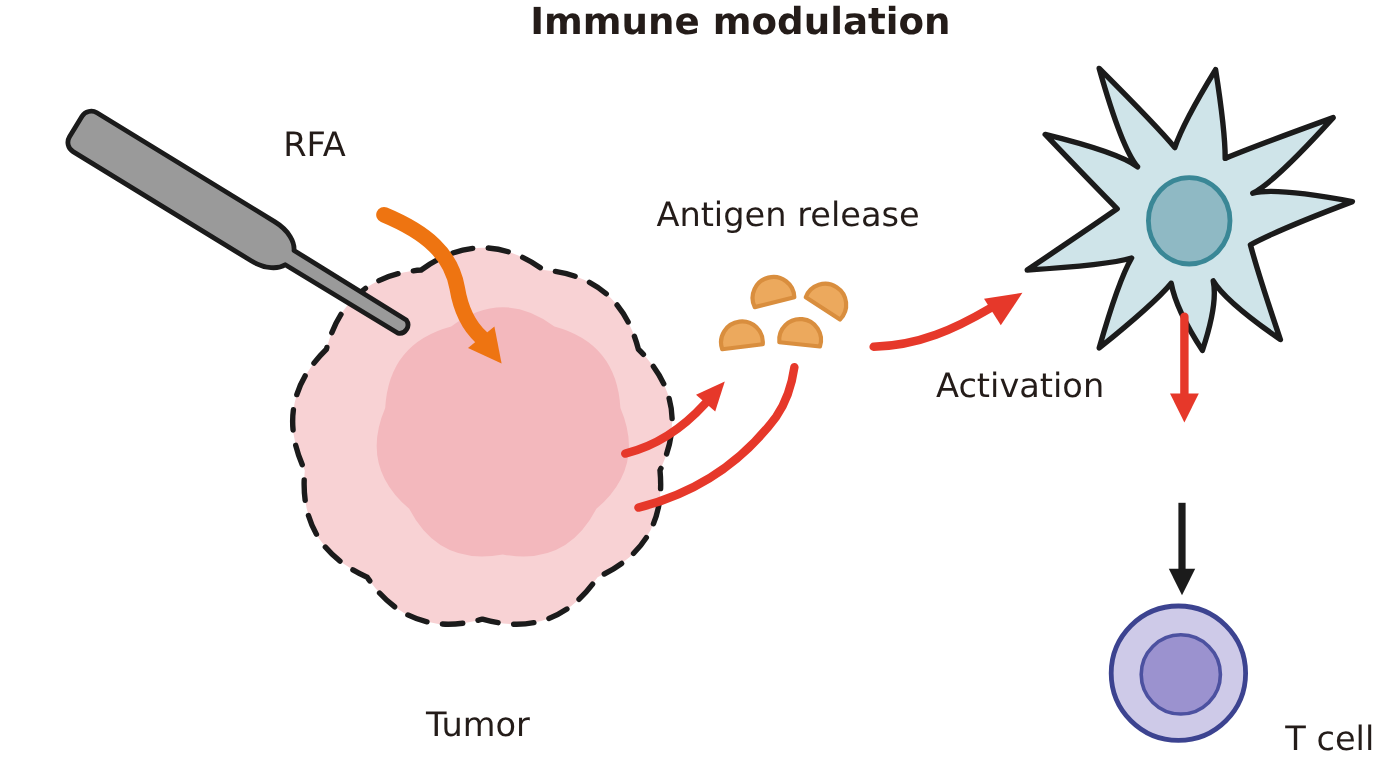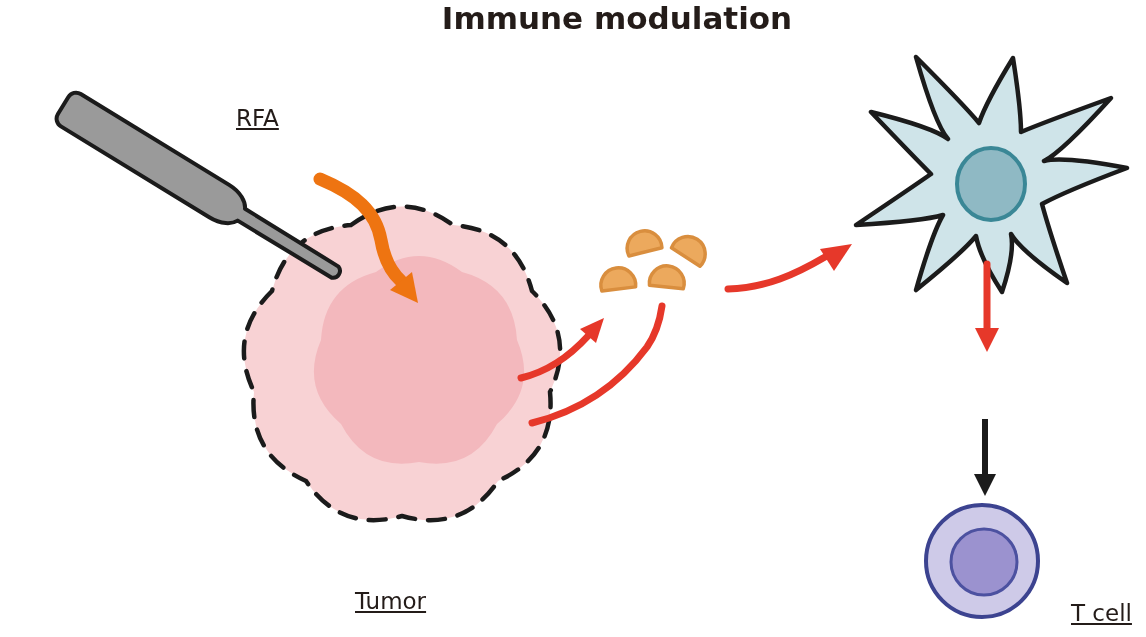--- a/index.html
+++ b/index.html
@@ -16,24 +16,23 @@
     overflow: hidden;
     margin-left: 44px;
   }
   #artwork {
     position: absolute;
     inset: 0;
   }
   .lbl {
     position: absolute;
     color: var(--text, #241c19);
-    font-size: 23px;
+    font-size: 28px;
     line-height: 1.15;
     white-space: nowrap;
-    text-decoration: underline;
   }
   .title {
     left: 0;
     right: 0;
     top: 6px;
     text-align: center;
     font-weight: 700;
     font-size: 31px;
     color: var(--text, #241c19);
   }
@@ -116,15 +115,17 @@
     </g>
 
     <g>
       <circle class="tcell-outer" cx="938" cy="561" r="56"></circle>
       <circle class="tcell-inner" cx="940" cy="562" r="33"></circle>
     </g>
   </svg>
 
   <div class="title">Immune modulation</div>
   <div class="lbl" style="left:192px; top:105px;">RFA</div>
+  <div class="lbl" style="left:503px; top:163px;">Antigen release</div>
+  <div class="lbl" style="left:736px; top:306px;">Activation</div>
   <div class="lbl" style="left:311px; top:588px;">Tumor</div>
   <div class="lbl" style="left:1027px; top:600px;">T cell</div>
 </div>
 
 </body></html>

